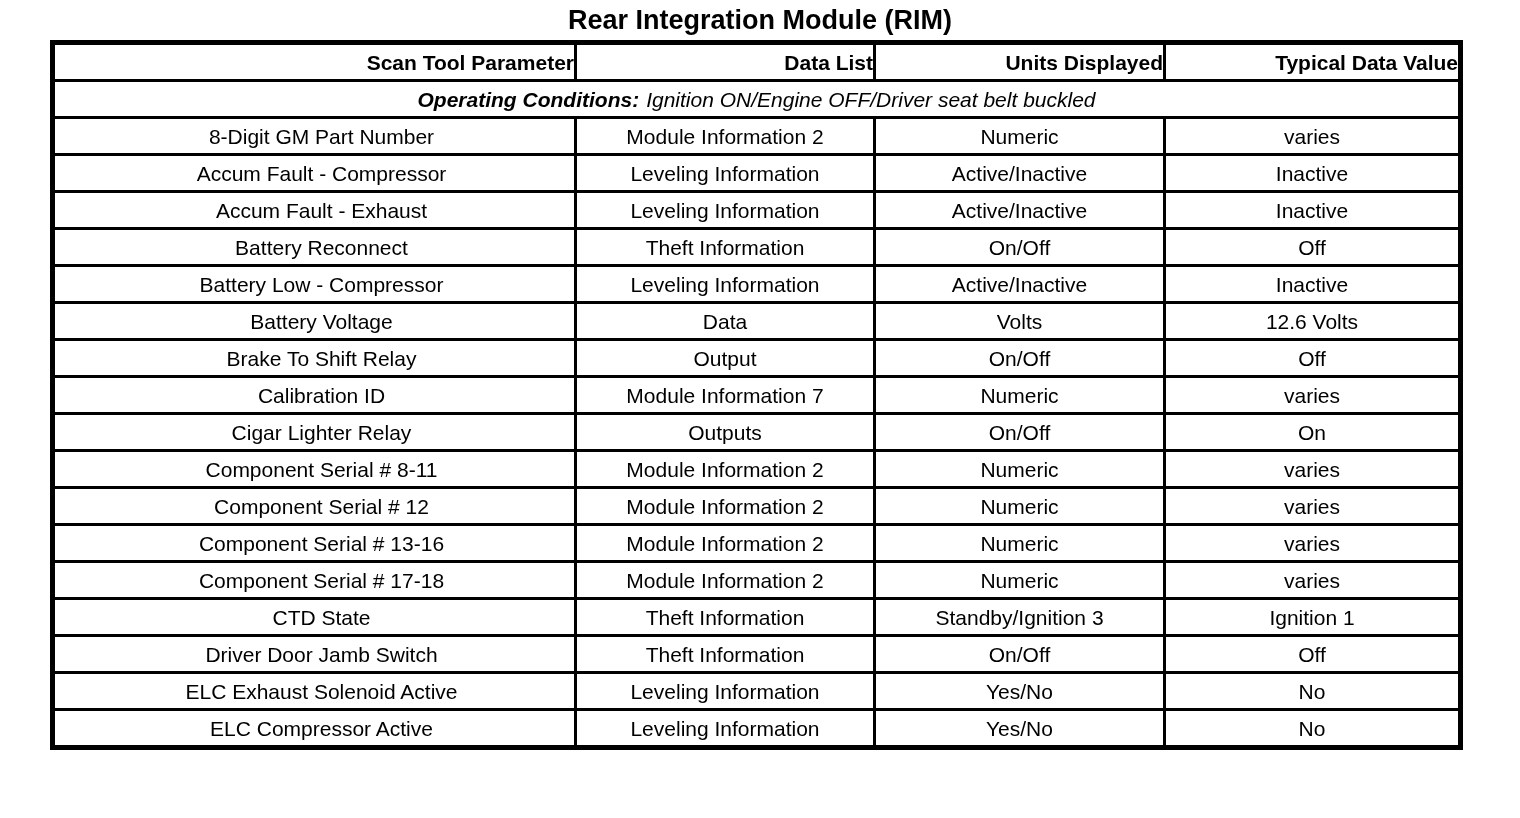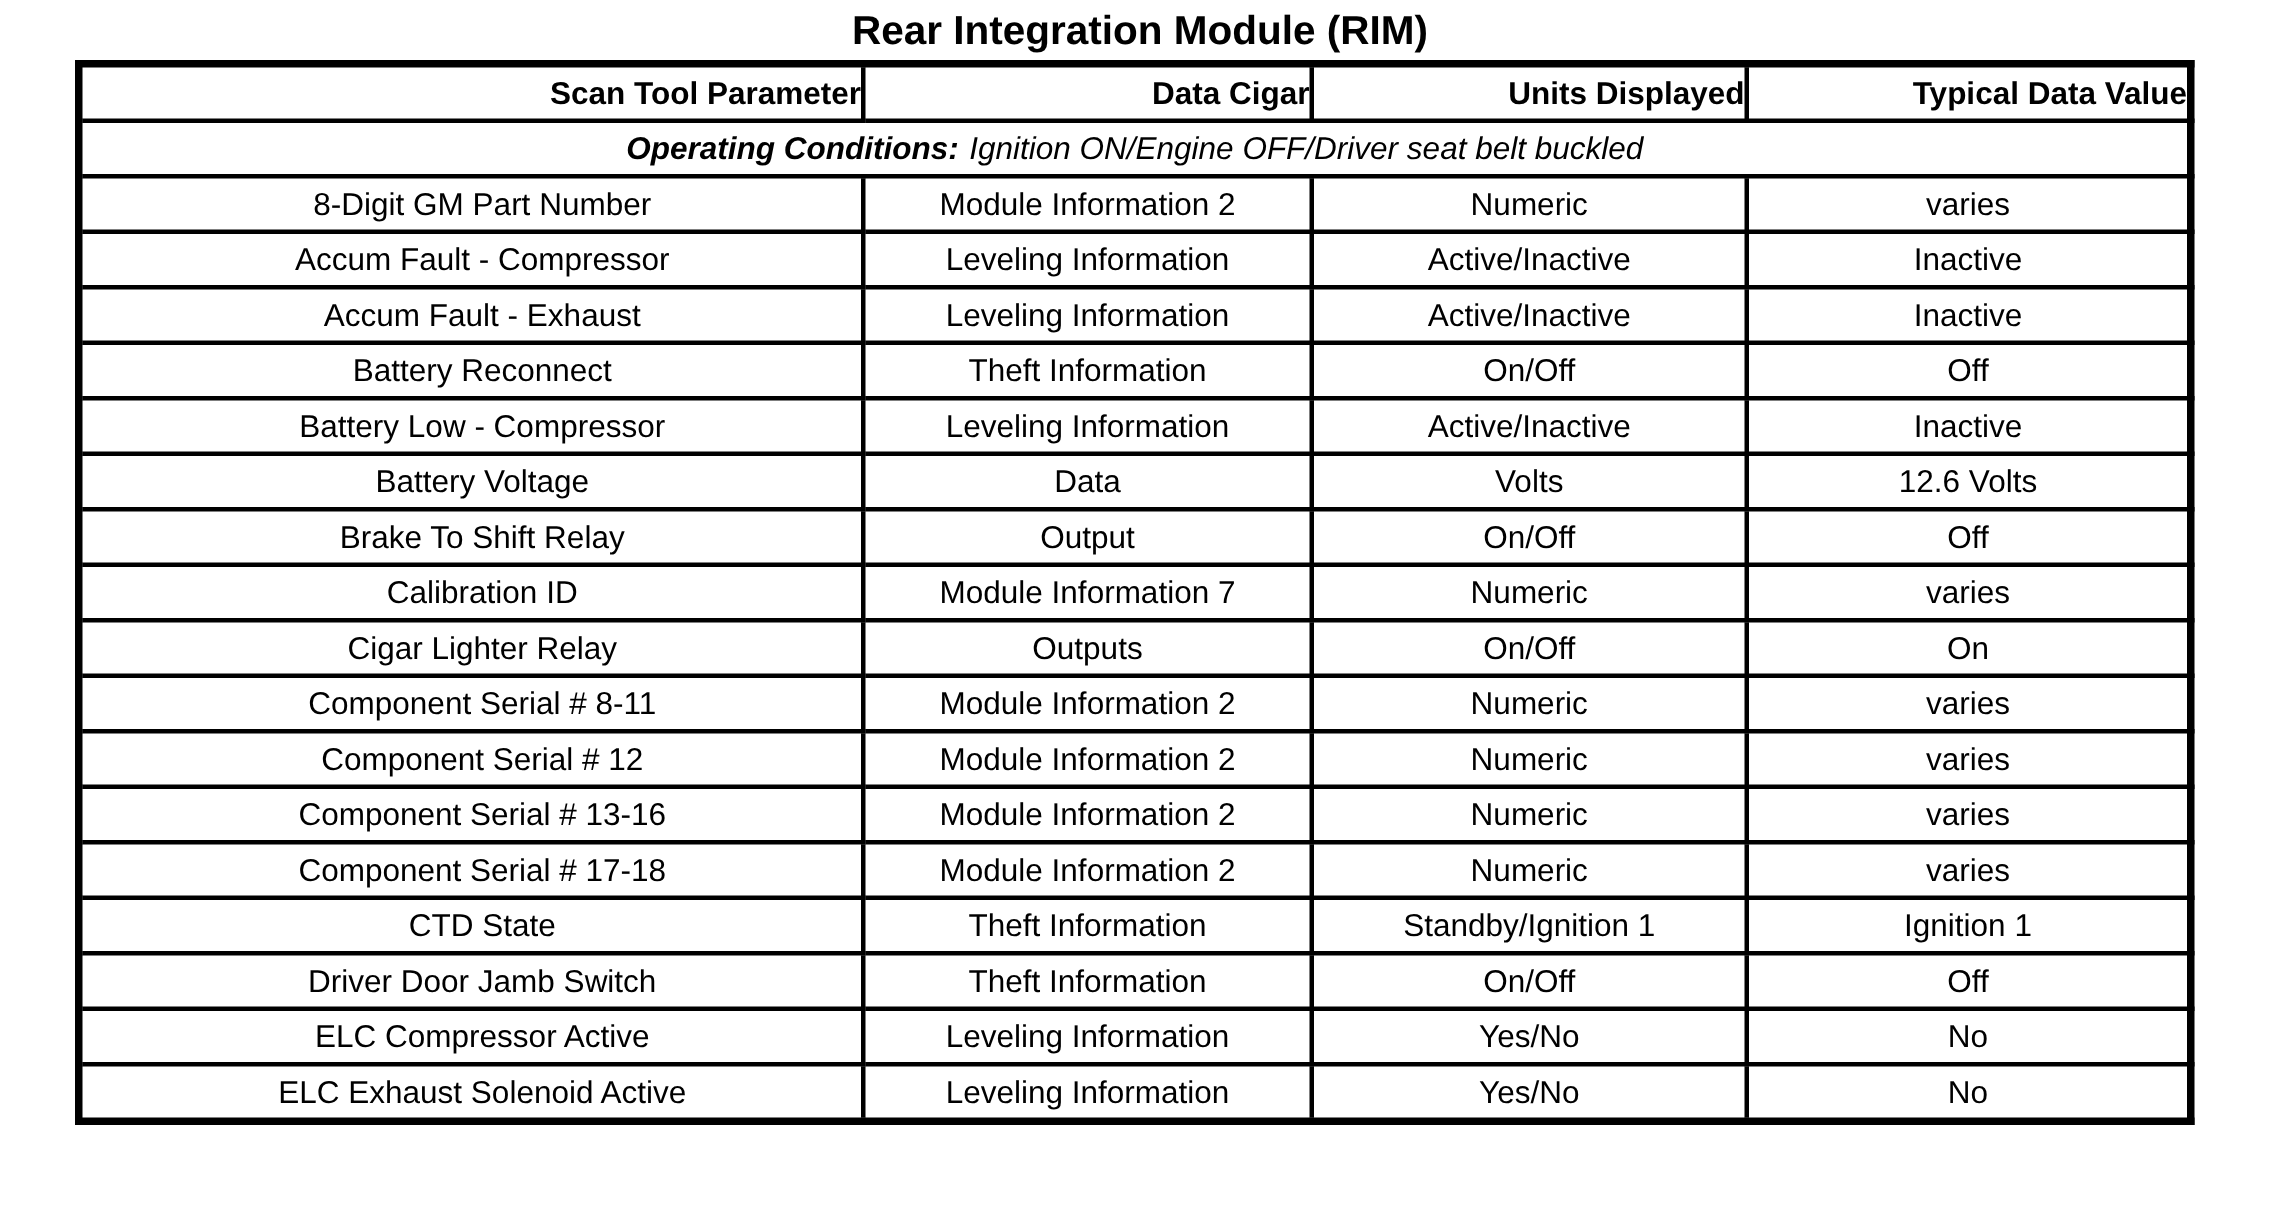--- a/index.html
+++ b/index.html
@@ -77,21 +77,21 @@
   <table class="rim-table">
     <colgroup>
       <col class="c-param">
       <col class="c-list">
       <col class="c-units">
       <col class="c-typical">
     </colgroup>
     <thead>
       <tr>
         <th>Scan Tool Parameter</th>
-        <th>Data Cigar</th>
+        <th>Data List</th>
         <th>Units Displayed</th>
         <th>Typical Data Value</th>
       </tr>
       <tr class="opcond-row">
         <td colspan="4"><span class="opcond-label">Operating Conditions:</span><span class="opcond-text">Ignition ON/Engine OFF/Driver seat belt buckled</span></td>
       </tr>
     </thead>
     <tbody id="rows-body">
   <tr>
     <td class="cell-param">8-Digit GM Part Number</td>
@@ -180,40 +180,40 @@
   <tr>
     <td class="cell-param">Component Serial # 17-18</td>
     <td class="cell-center">Module Information 2</td>
     <td class="cell-center">Numeric</td>
     <td class="cell-center">varies</td>
   </tr>
 
   <tr>
     <td class="cell-param">CTD State</td>
     <td class="cell-center">Theft Information</td>
-    <td class="cell-center">Standby/Ignition 1</td>
+    <td class="cell-center">Standby/Ignition 3</td>
     <td class="cell-center">Ignition 1</td>
   </tr>
 
   <tr>
     <td class="cell-param">Driver Door Jamb Switch</td>
     <td class="cell-center">Theft Information</td>
     <td class="cell-center">On/Off</td>
     <td class="cell-center">Off</td>
   </tr>
 
   <tr>
-    <td class="cell-param">ELC Compressor Active</td>
+    <td class="cell-param">ELC Exhaust Solenoid Active</td>
     <td class="cell-center">Leveling Information</td>
     <td class="cell-center">Yes/No</td>
     <td class="cell-center">No</td>
   </tr>
 
   <tr>
-    <td class="cell-param">ELC Exhaust Solenoid Active</td>
+    <td class="cell-param">ELC Compressor Active</td>
     <td class="cell-center">Leveling Information</td>
     <td class="cell-center">Yes/No</td>
     <td class="cell-center">No</td>
   </tr>
 </tbody>
   </table>
 
 </div>
 
 </body></html>

